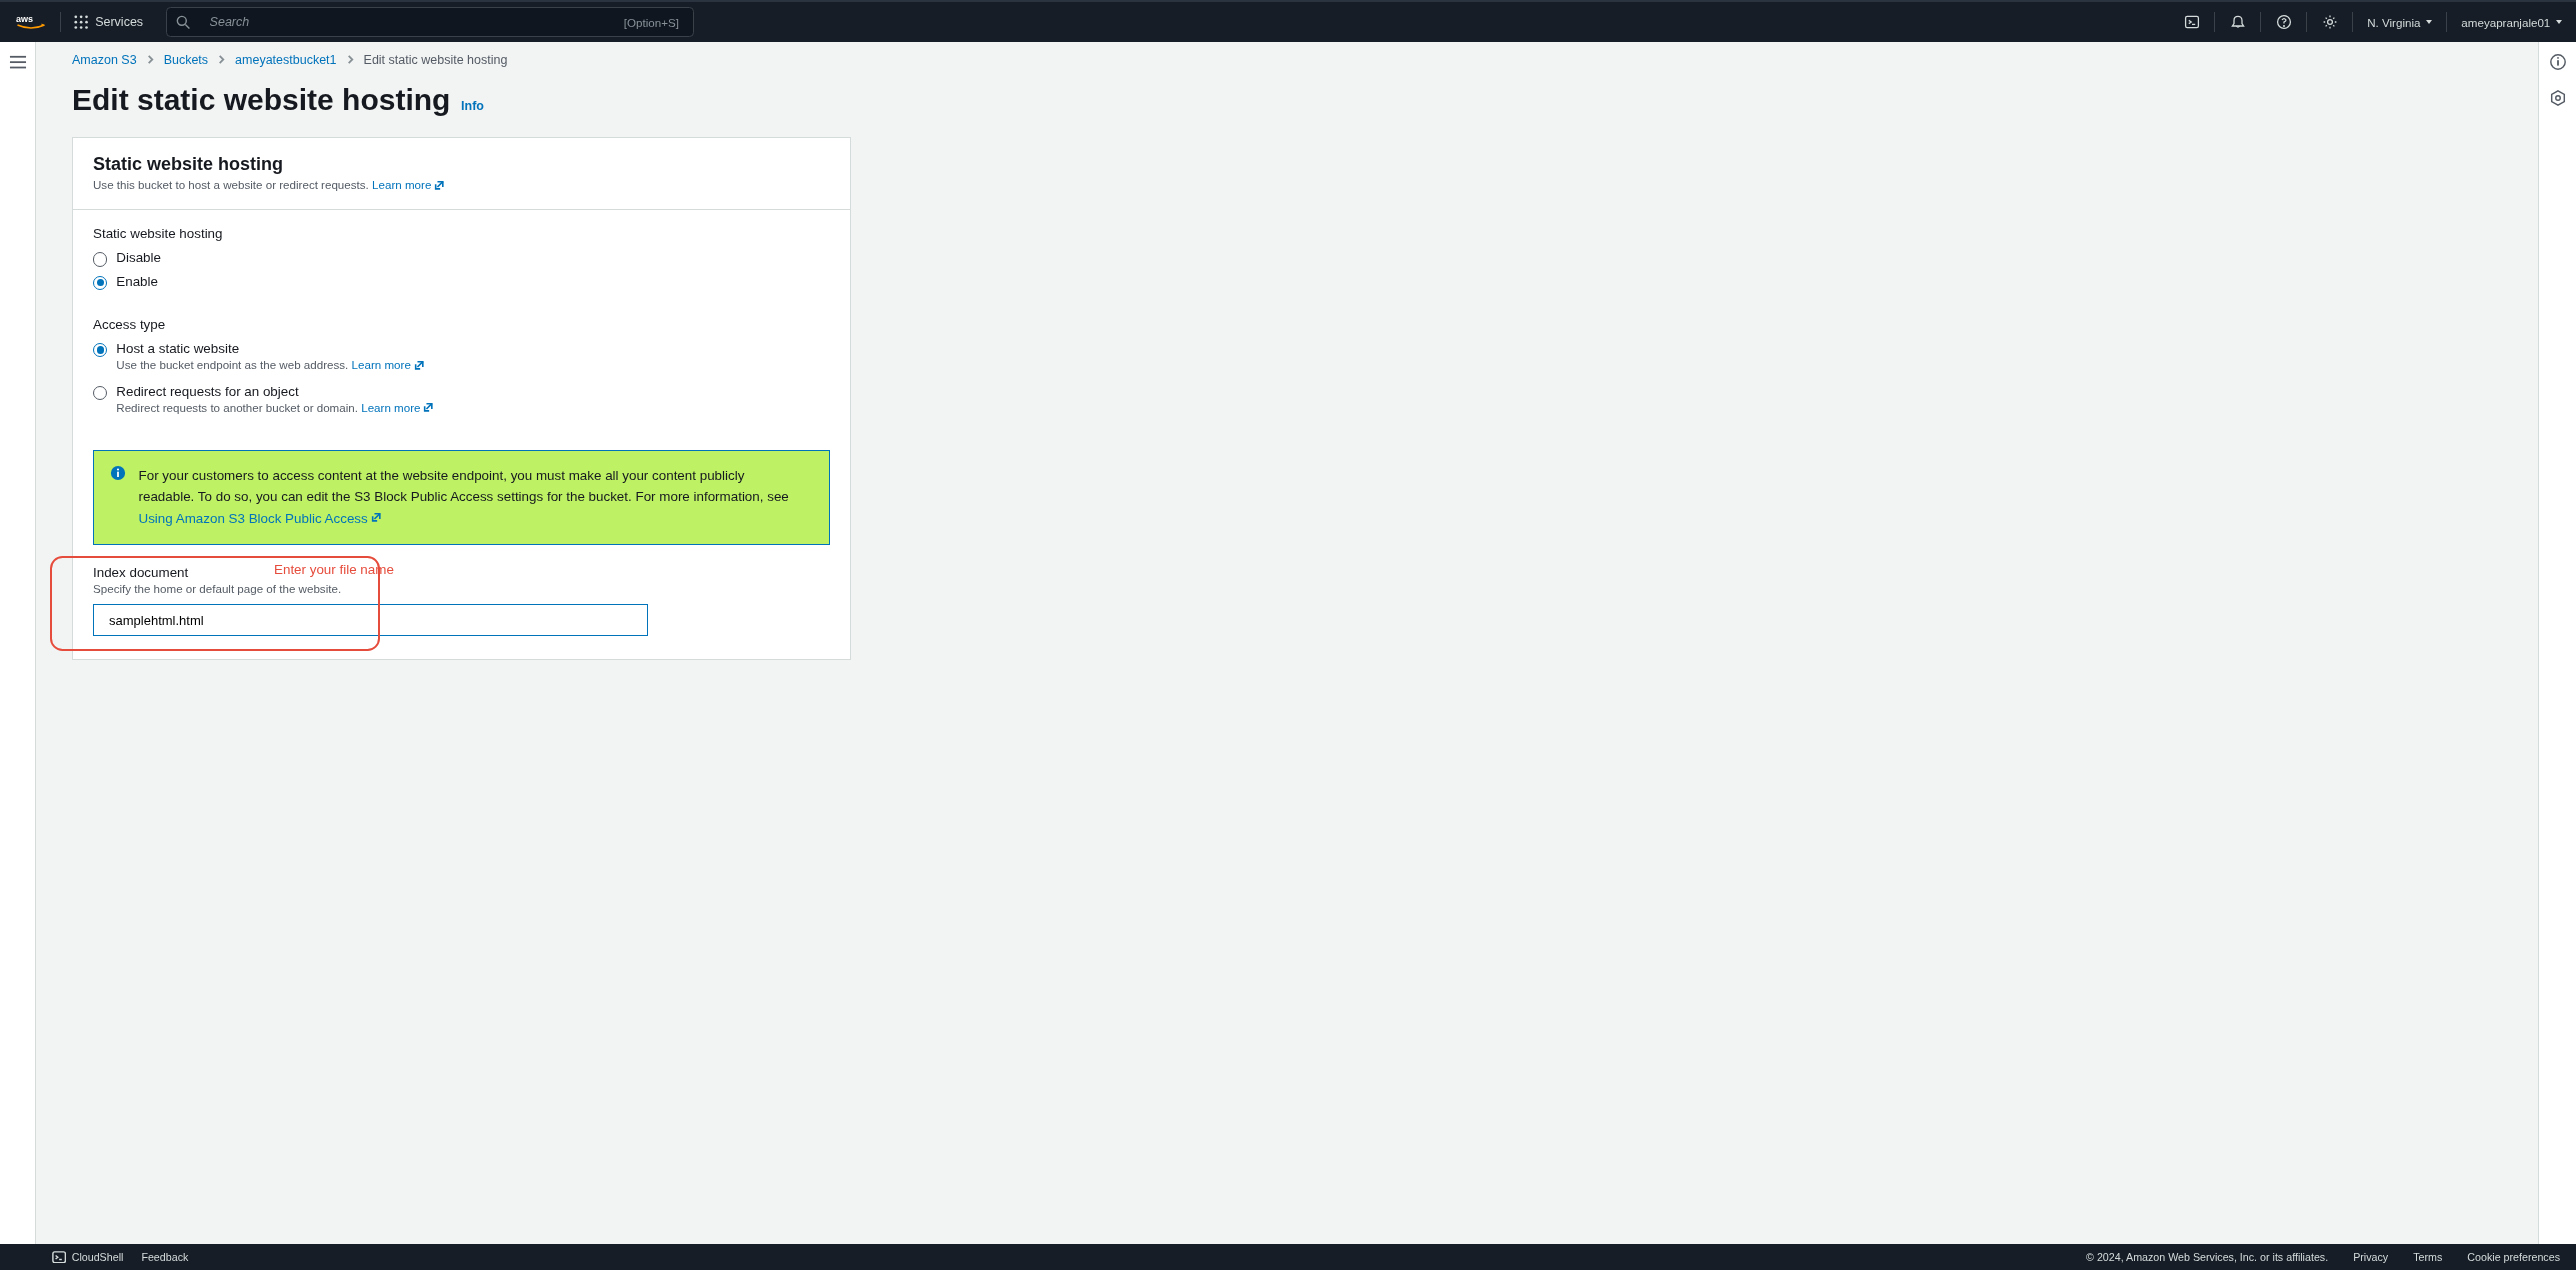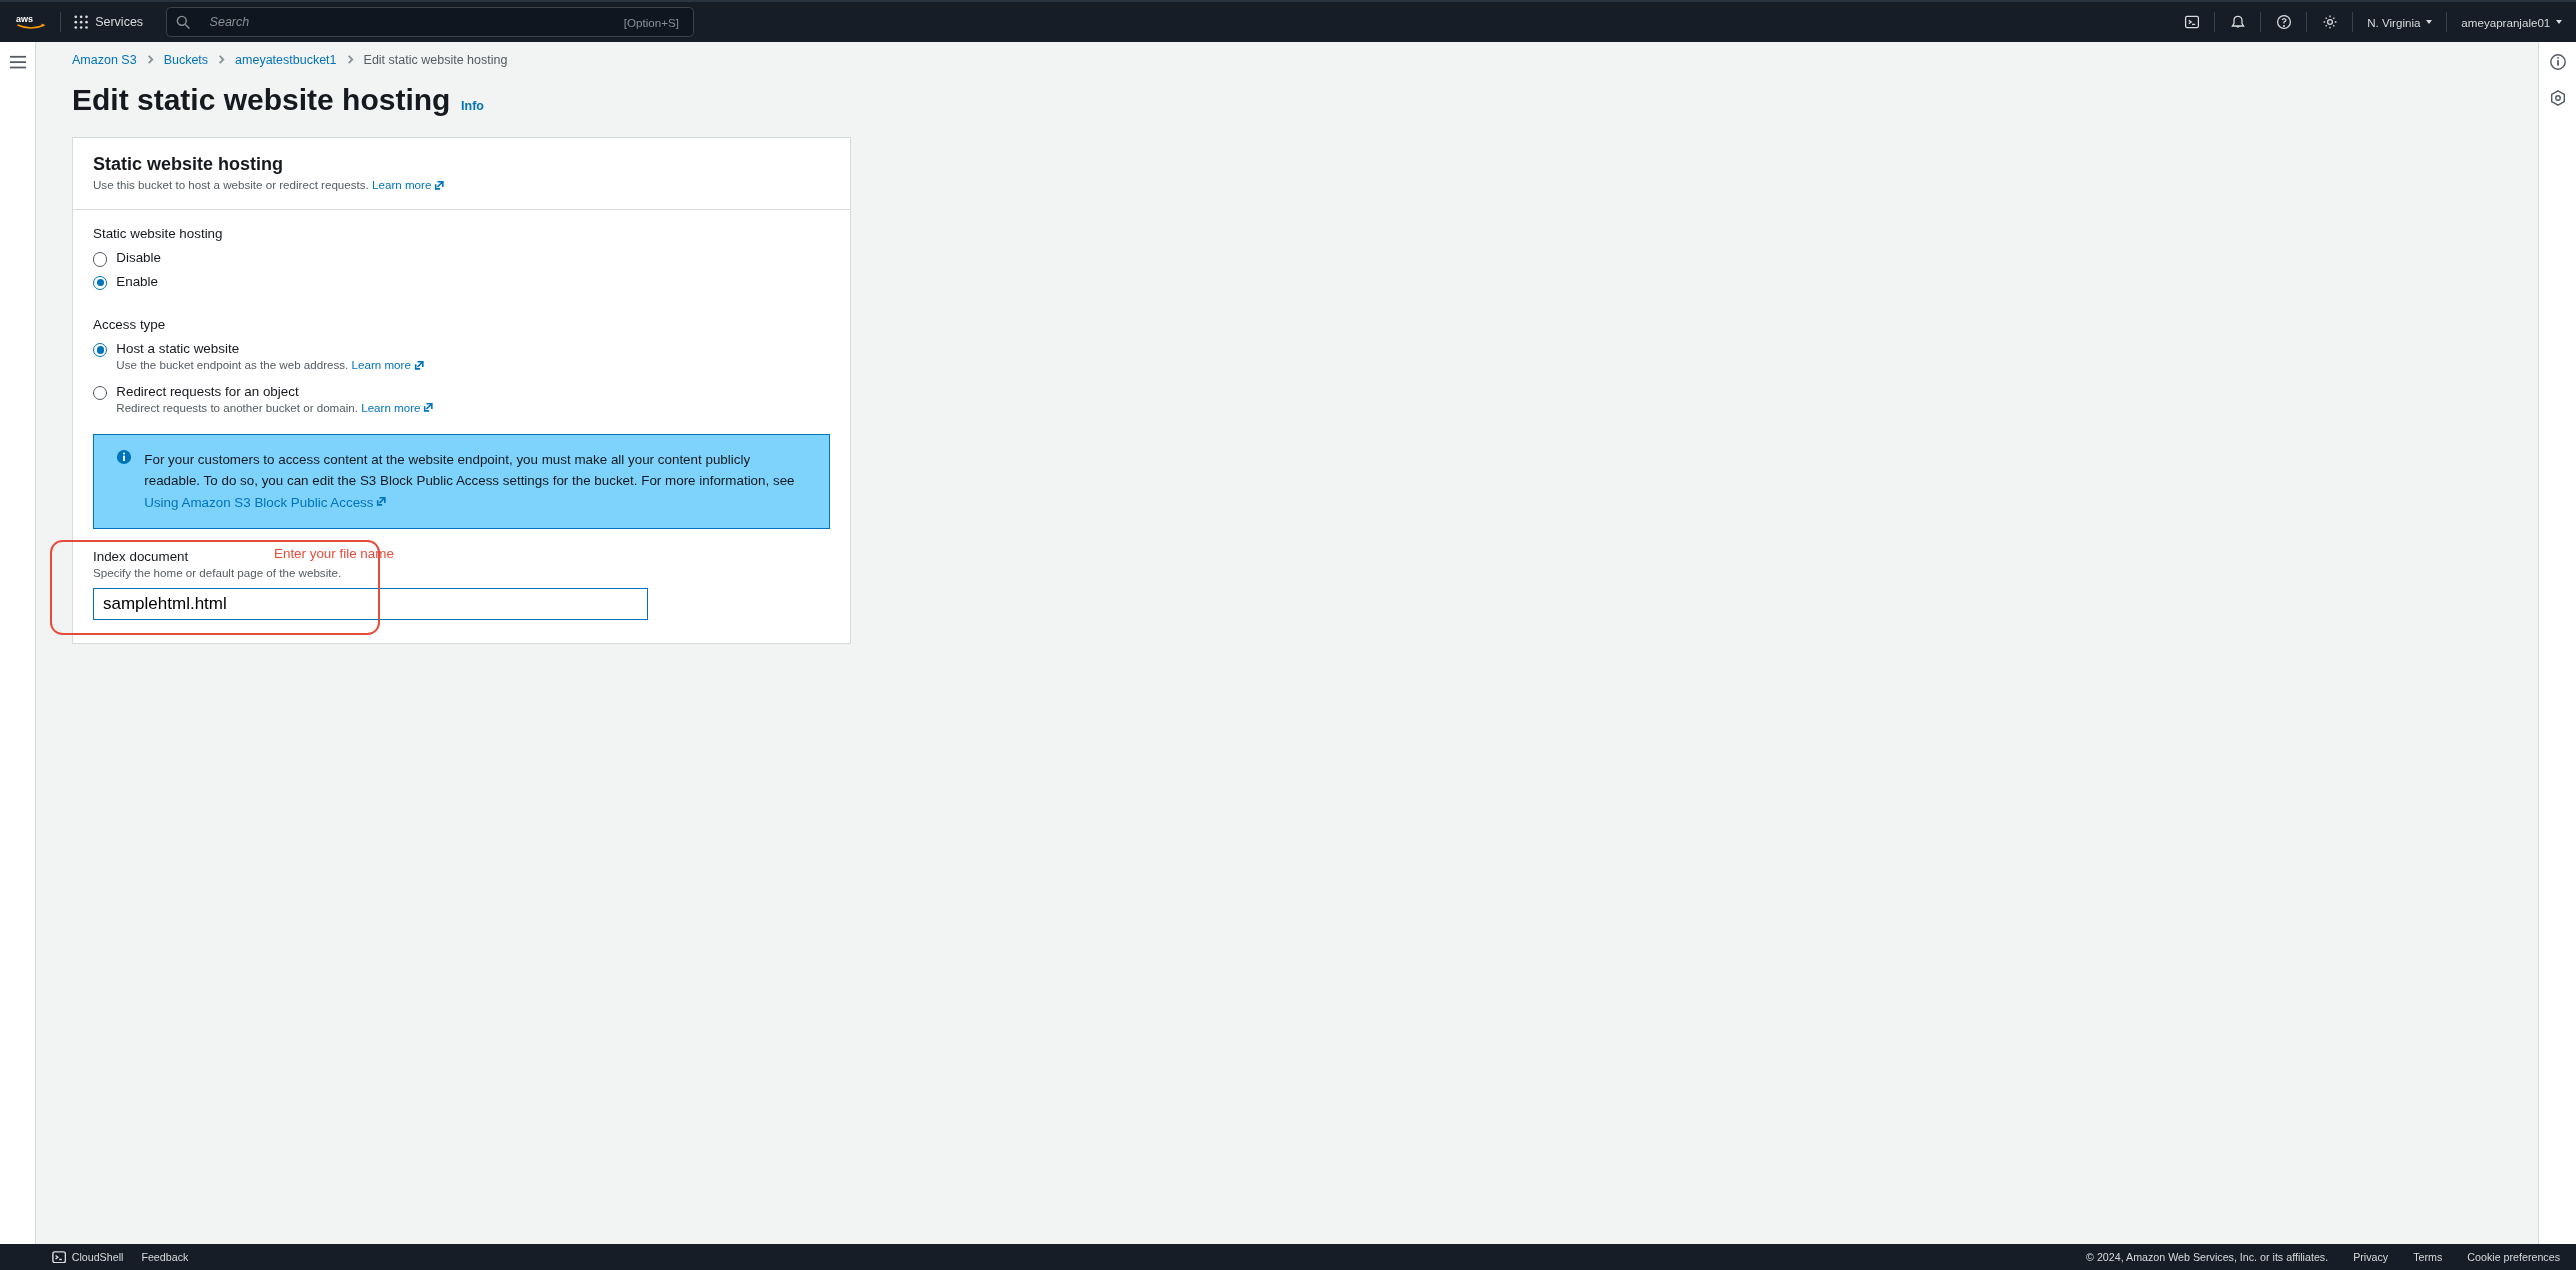--- a/index.html
+++ b/index.html
@@ -55,28 +55,28 @@
 .ext-icon svg { width: 12.5px; height: 12.5px; stroke: #0073bb; fill: none; stroke-width: 1.8; }
 .panel-body { padding: 16px 20px 23px 20px; }
 .section-label { font-size: 13.4px; color: #16191f; margin-bottom: 9px; }
 .radio-row { display: flex; align-items: flex-start; gap: 9px; margin-bottom: 7.2px; cursor: pointer; }
 .radio-outer { width: 14.3px; height: 14.3px; border: 1.3px solid #545b64; border-radius: 50%; margin-top: 1.8px; flex-shrink: 0; display: flex; align-items: center; justify-content: center; }
 .radio-outer.sel { border-color: #0073bb; }
 .radio-inner { width: 7.2px; height: 7.2px; background: #0073bb; border-radius: 50%; }
 .radio-label { font-size: 13.4px; }
 .radio-sub { font-size: 11.6px; color: #545b64; margin-top: 1.8px; }
 .spacer { height: 20px; }
-.info-box { border: 0.9px solid #0073bb; background: #7dd3fc; padding: 14.3px 16px; display: flex; gap: 12.5px; margin-top: 18px; justify-content: center; }
+.info-box { border: 0.9px solid #0073bb; background: #bef264; padding: 14.3px 16px; display: flex; gap: 12.5px; margin-top: 34px; }
 .info-box .iicon svg { width: 16px; height: 16px; fill: #0073bb; }
 .info-box .itext { font-size: 13.4px; line-height: 1.6; color: #16191f; max-width: 663px; }
 .info-box .itext a { color: #0073bb; }
 .field-block { margin-top: 20px; position: relative; }
 .field-title { font-size: 13.4px; }
 .field-desc { font-size: 11.6px; color: #545b64; margin-top: 1.8px; margin-bottom: 9px; }
-.text-input { width: 555px; max-width: 100%; height: 32px; border: 1.8px solid #0073bb; padding: 0 9px; font-size: 17px; outline: none; }
+.text-input { width: 555px; max-width: 100%; height: 32px; border: 1.8px solid #0073bb; padding: 0 15px; font-size: 13px; outline: none; }
 .annotation-box { position: absolute; border: 2.7px solid #e64c3c; border-radius: 12.5px; pointer-events: none; }
 .annotation-label { position: absolute; color: #e64c3c; font-size: 13.4px; pointer-events: none; }
 
 
 .footer { position: fixed; bottom: 0; left: 0; right: 0; height: 26px; background: #161d26; color: #d5dbdb; display: flex; align-items: center; font-size: 10.7px; padding: 0 16px; }
 .footer-left { display: flex; align-items: center; gap: 18px; }
 .cloudshell-btn { display: flex; align-items: center; gap: 5.4px; cursor: pointer; padding-left: 36px; }
 .cloudshell-btn svg { width: 14.3px; height: 12.5px; stroke: #d5dbdb; fill: none; stroke-width: 1.6; }
 .footer-right { margin-left: auto; display: flex; align-items: center; gap: 25px; }
 

